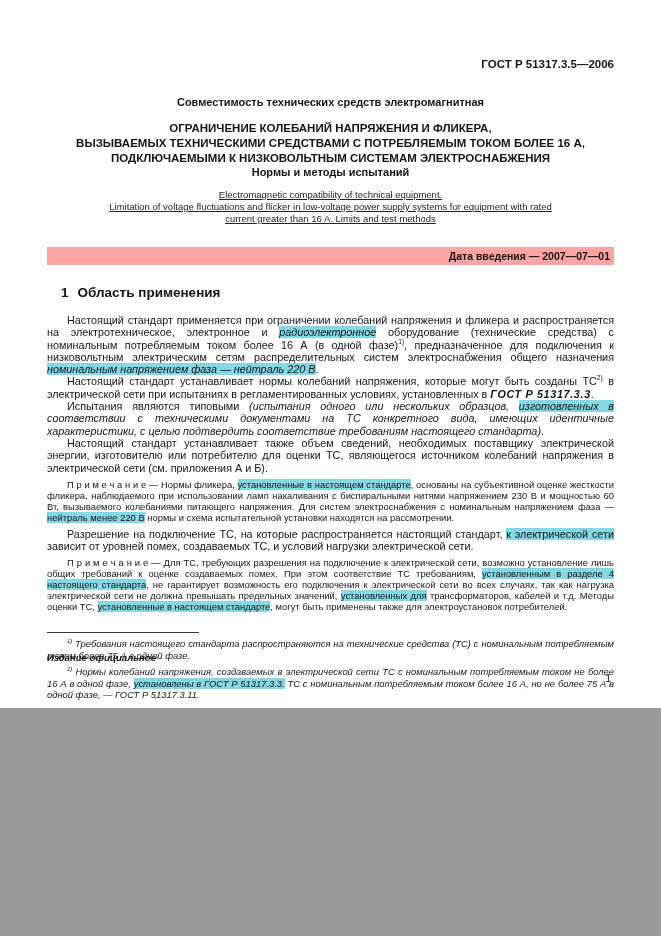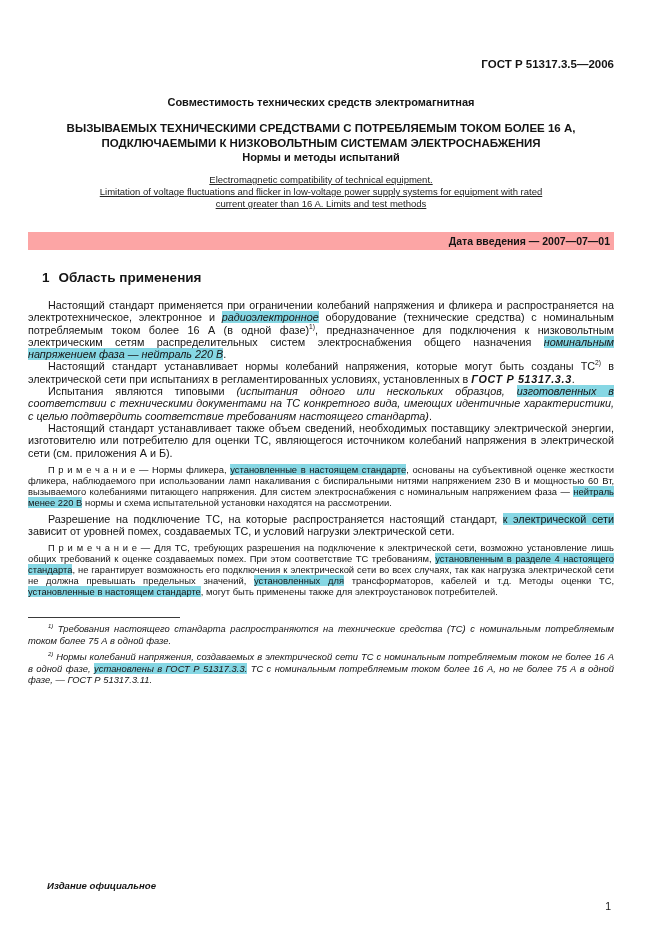--- a/index.html
+++ b/index.html
@@ -1,25 +1,25 @@
 <!DOCTYPE html>
 <html style="--hl: #86d7e4;"><head>
 <meta charset="utf-8">
 <style>
   html, body { margin: 0; padding: 0; background: #9a9a9a; }
   .page {
     position: relative;
     width: 661px;
-    height: 936px;
+    height: 708px;
     margin: 0 auto;
     background: #ffffff;
     color: #141414;
     font-family: "Liberation Sans", sans-serif;
     box-sizing: border-box;
-    padding: 58px 47px 0 28px;
+    padding: 58px 47px 0 47px;
     overflow: hidden;
   }
   .gost-code {
     text-align: right;
     font-weight: bold;
     font-size: 11.5px;
   }
   .nat-standard {
     margin-top: 28px;
     text-align: center;
@@ -120,20 +120,21 @@
 <body>
 
 <div class="page">
 
   <div class="gost-code">ГОСТ Р 51317.3.5—2006</div>
 
 
   <div class="subject">Совместимость технических средств электромагнитная</div>
 
   <div class="title-block">
+      <div>ОГРАНИЧЕНИЕ КОЛЕБАНИЙ НАПРЯЖЕНИЯ И ФЛИКЕРА,</div>
       <div>ВЫЗЫВАЕМЫХ ТЕХНИЧЕСКИМИ СРЕДСТВАМИ С ПОТРЕБЛЯЕМЫМ ТОКОМ БОЛЕЕ 16 А,</div>
       <div>ПОДКЛЮЧАЕМЫМИ К НИЗКОВОЛЬТНЫМ СИСТЕМАМ ЭЛЕКТРОСНАБЖЕНИЯ</div>
     </div>
 
   <div class="subtitle">Нормы и методы испытаний</div>
 
   <div class="english-block">
       <div>Electromagnetic compatibility of technical equipment.</div>
       <div>Limitation of voltage fluctuations and flicker in low-voltage power supply systems for equipment with rated</div>
       <div>current greater than 16 A. Limits and test methods</div>

